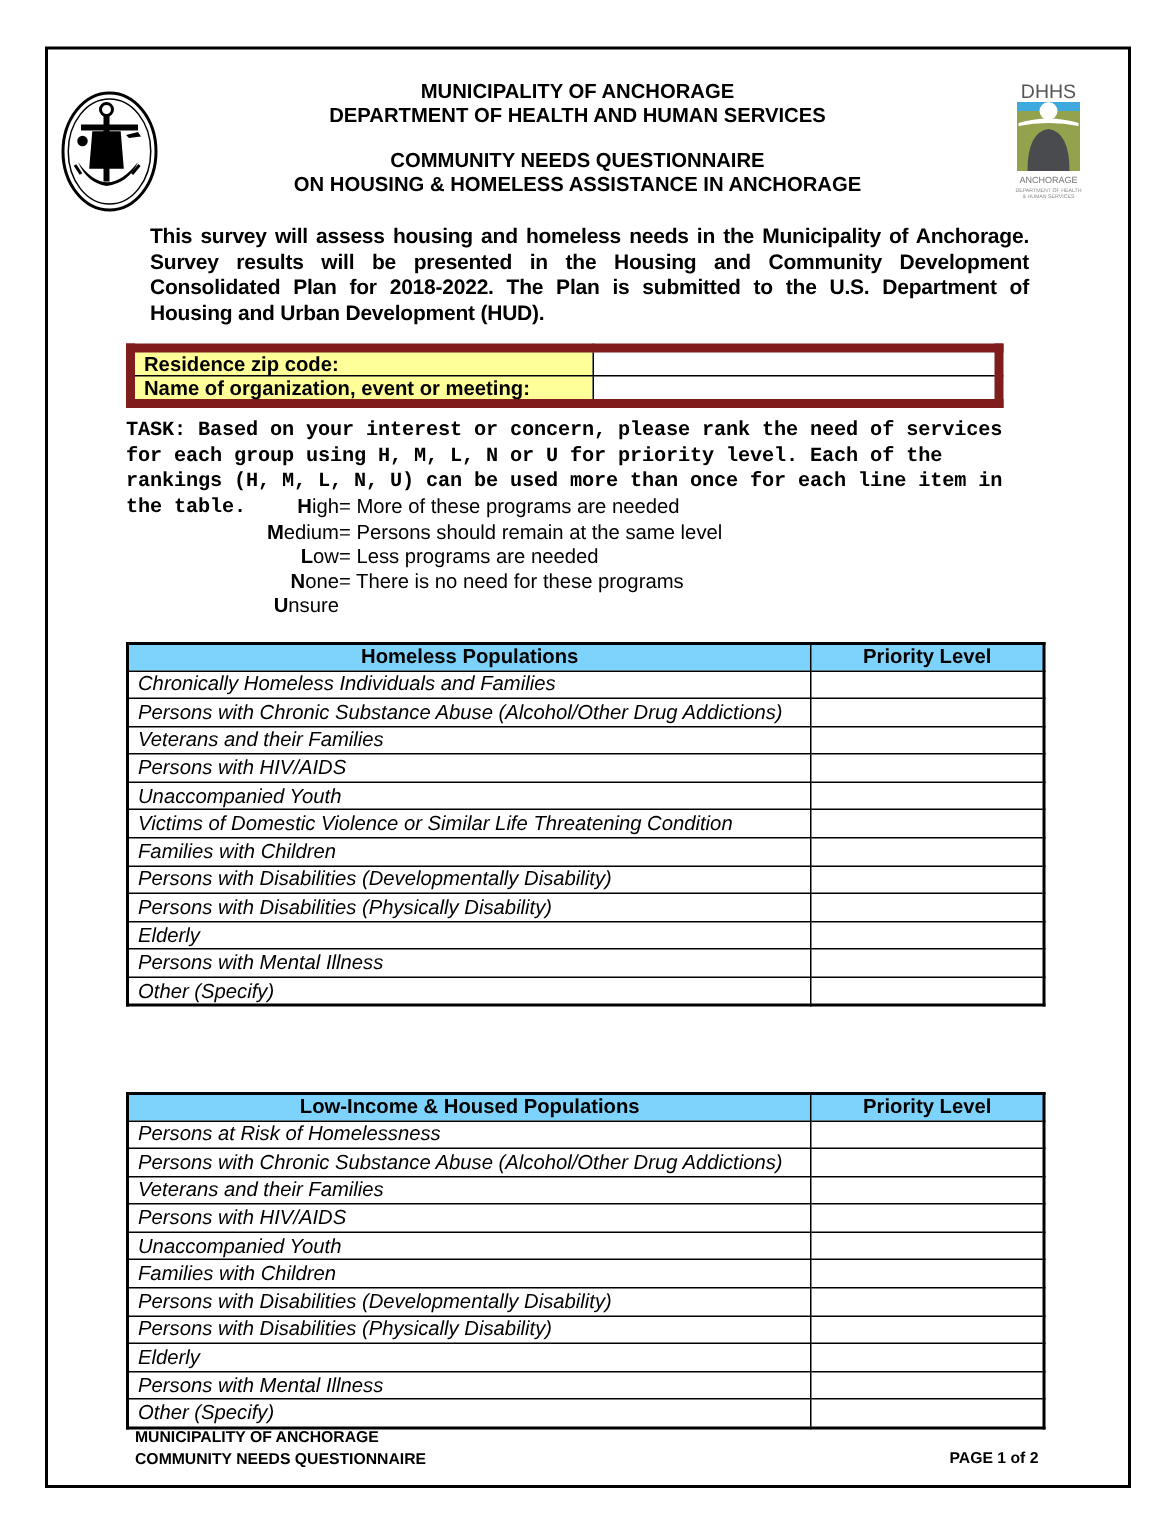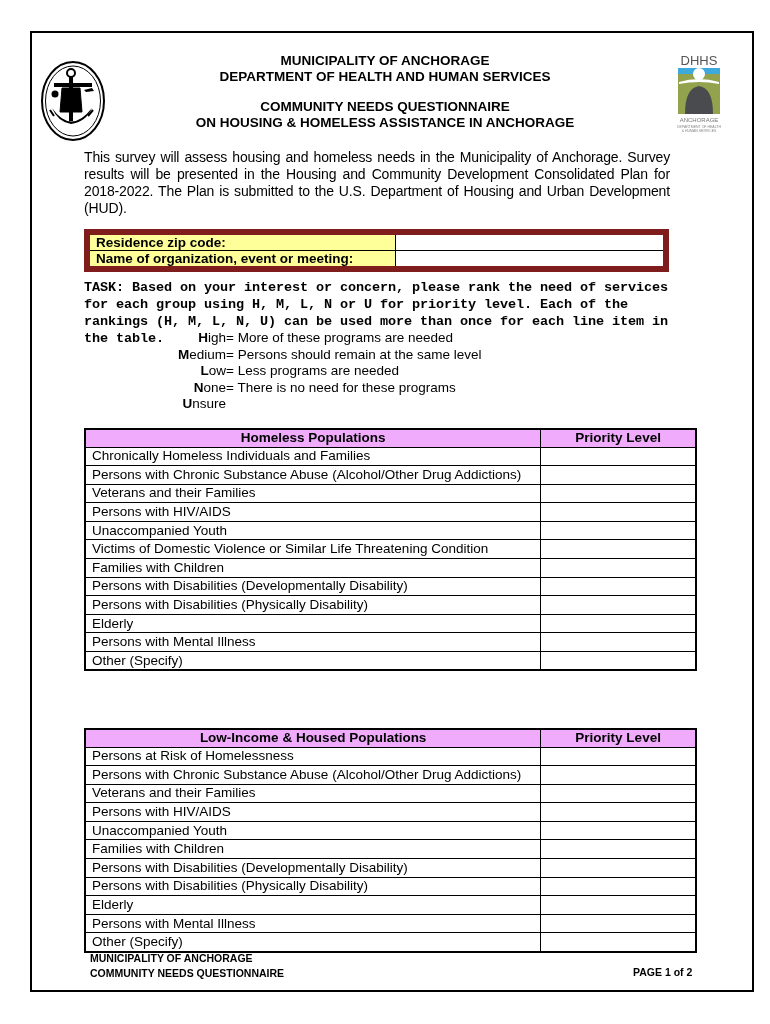--- a/index.html
+++ b/index.html
@@ -12,22 +12,22 @@
   }
 
   .seal { position: absolute; left: 40px; top: 60px; width: 66px; height: 82px; }
   .dhhs-logo { position: absolute; left: 673px; top: 52px; width: 52px; height: 86px; }
 
   .header { position: absolute; left: 130px; width: 510px; text-align: center; font-weight: bold; font-size: 13.5px; line-height: 16px; }
   .header.h1 { top: 53px; }
   .header.h2 { top: 99px; }
 
   .intro {
-    position: absolute; left: 84px; top: 149px; width: 586px;
-    font-size: 14px; font-weight: normal; line-height: 17px; text-align: justify;
+    position: absolute; left: 100px; top: 149px; width: 586px;
+    font-size: 14px; font-weight: bold; line-height: 17px; text-align: justify;
     font-family: "Liberation Sans", sans-serif; letter-spacing: -0.15px;
   }
 
   table.info {
     position: absolute; left: 84px; top: 229px; width: 585px;
     border-collapse: collapse; border: 6px solid #7f1d1d;
   }
   table.info td { height: 17px; font-size: 13.5px; font-weight: bold; padding: 0 6px; line-height: 15px; border: 1px solid #000; }
   table.info td.lbl { background: #ffff99; width: 308px; }
 
@@ -39,22 +39,22 @@
   .legend-row { display: flex; height: 16.5px; text-align: right; }
   .legend-key { width: 92px; }
   .legend-key b { font-weight: bold; }
 
   table.pri {
     position: absolute; left: 84px; width: 613px;
     border-collapse: collapse; border: 2px solid #000;
   }
   table.pri.t1 { top: 428px; }
   table.pri.t2 { top: 688px; margin-top: 40px; }
-  table.pri th { background: #f0abfc; font-size: 13.5px; font-weight: bold; height: 18px; border: 1px solid #000; text-align: center; line-height: 16px; }
-  table.pri td { font-size: 13.5px; height: 18.6px; border: 1px solid #000; padding: 0 6px; line-height: 16px; white-space: nowrap; }
+  table.pri th { background: #7dd3fc; font-size: 13.5px; font-weight: bold; height: 18px; border: 1px solid #000; text-align: center; line-height: 16px; }
+  table.pri td { font-size: 13.5px; height: 18.6px; border: 1px solid #000; padding: 0 6px; line-height: 16px; white-space: nowrap; font-style: italic; }
   table.pri td.name { width: 456px; }
   table.pri td.val { width: 157px; }
   table.pri tr + tr td { border-top: 1px solid #888; }
 
   .footer-left { position: absolute; left: 90px; top: 951px; font-size: 10.5px; font-weight: bold; line-height: 15px; }
   .footer-right { position: absolute; left: 593px; top: 966px; font-size: 10.5px; font-weight: bold; padding-left: 40px; }
 </style>
 </head>
 <body>
 

